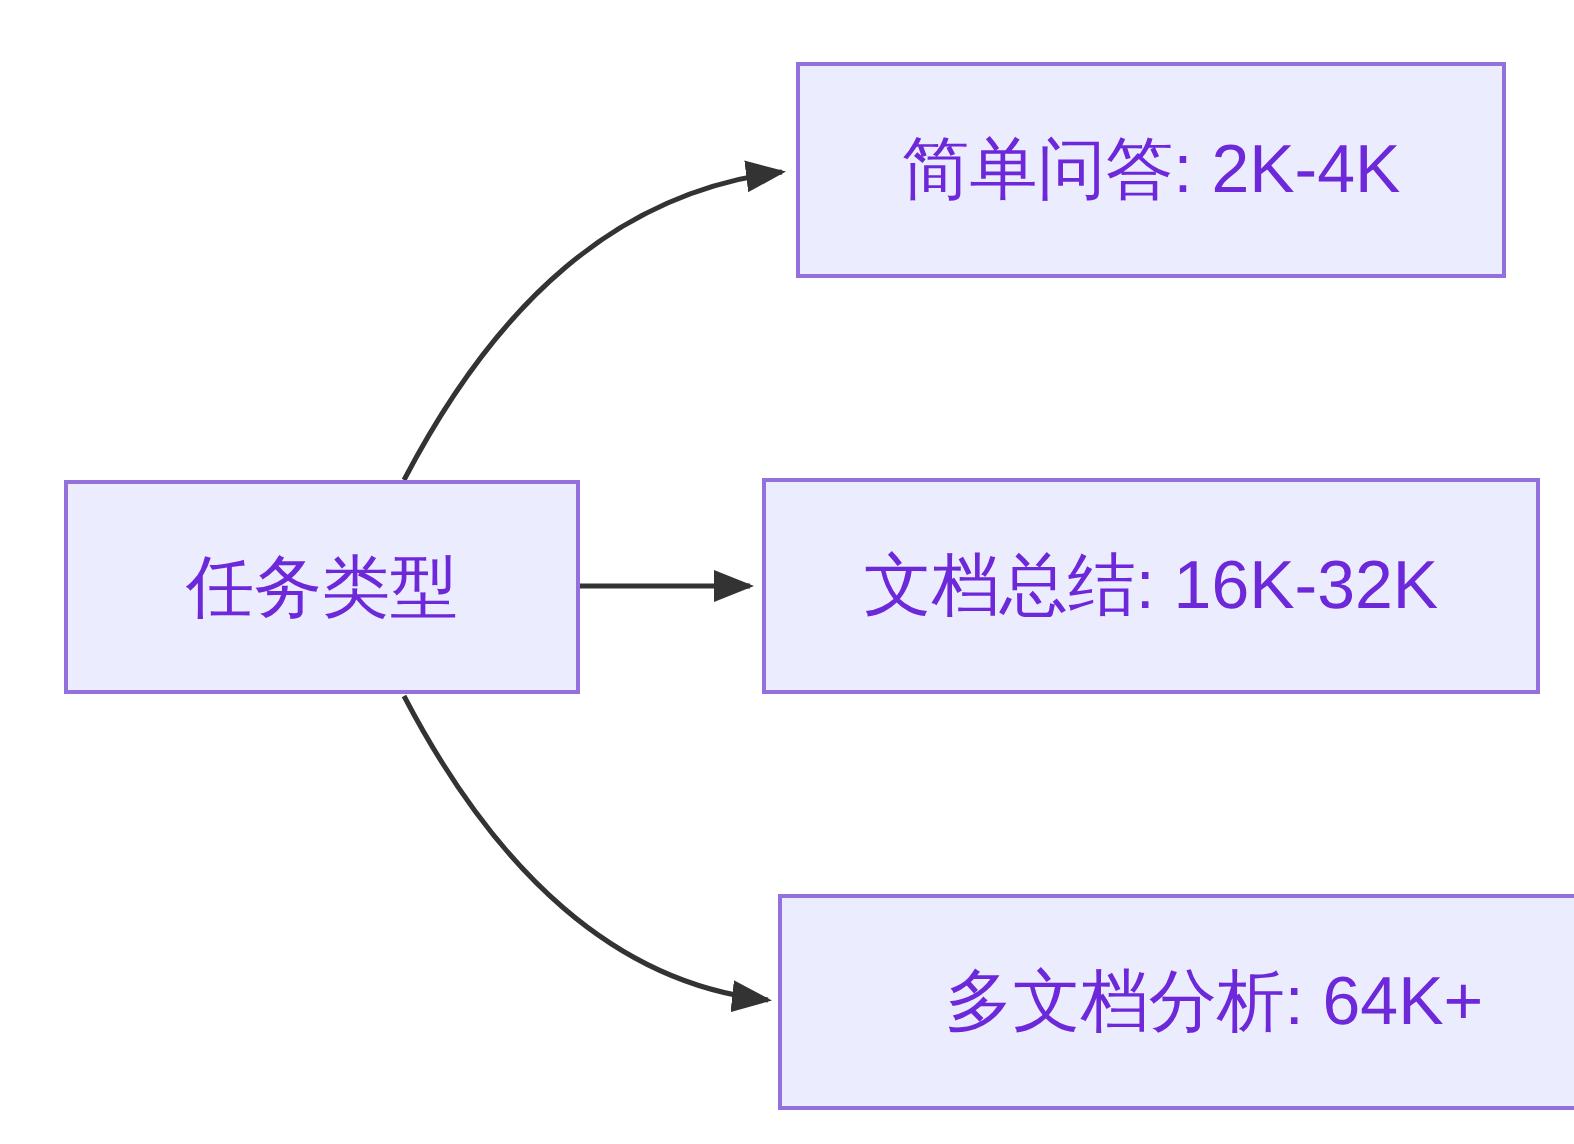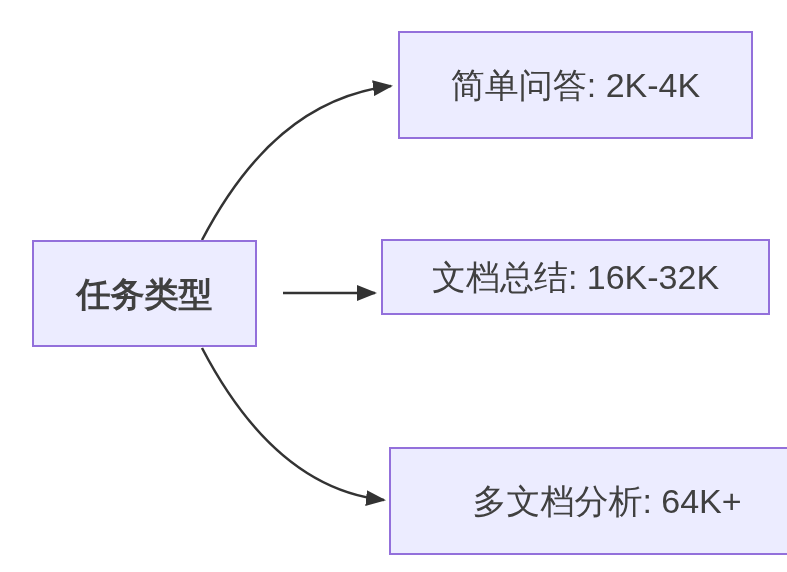--- a/index.html
+++ b/index.html
@@ -24,27 +24,27 @@
   }
   .node {
     position: absolute;
     box-sizing: border-box;
     background: #ECECFF;
     border: 2.5px solid #9370DB;
     display: flex;
     align-items: center;
     justify-content: center;
     font-size: 34px;
-    color: #404040;
+    color: #6d28d9;
     white-space: nowrap;
     line-height: 1;
   }
-  #node-root  { left: 32px;  top: 240px; width: 225px; height: 107px; font-weight: bold; }
+  #node-root  { left: 32px;  top: 240px; width: 258px; height: 107px; }
   #node-b0    { left: 398px; top: 31px;  width: 355px; height: 108px; }
-  #node-b1    { left: 381px; top: 239px; width: 389px; height: 76px; }
+  #node-b1    { left: 381px; top: 239px; width: 389px; height: 108px; }
   #node-b2    { left: 389px; top: 447px; width: 436px; height: 108px; }
 </style>
 </head>
 <body>
 
 <div id="canvas">
 
   <svg id="edges" viewBox="0 0 787 572" xmlns="http://www.w3.org/2000/svg">
     <defs>
       <marker id="arrowhead" markerUnits="userSpaceOnUse" markerWidth="20" markerHeight="16" refX="18" refY="8" orient="auto">

